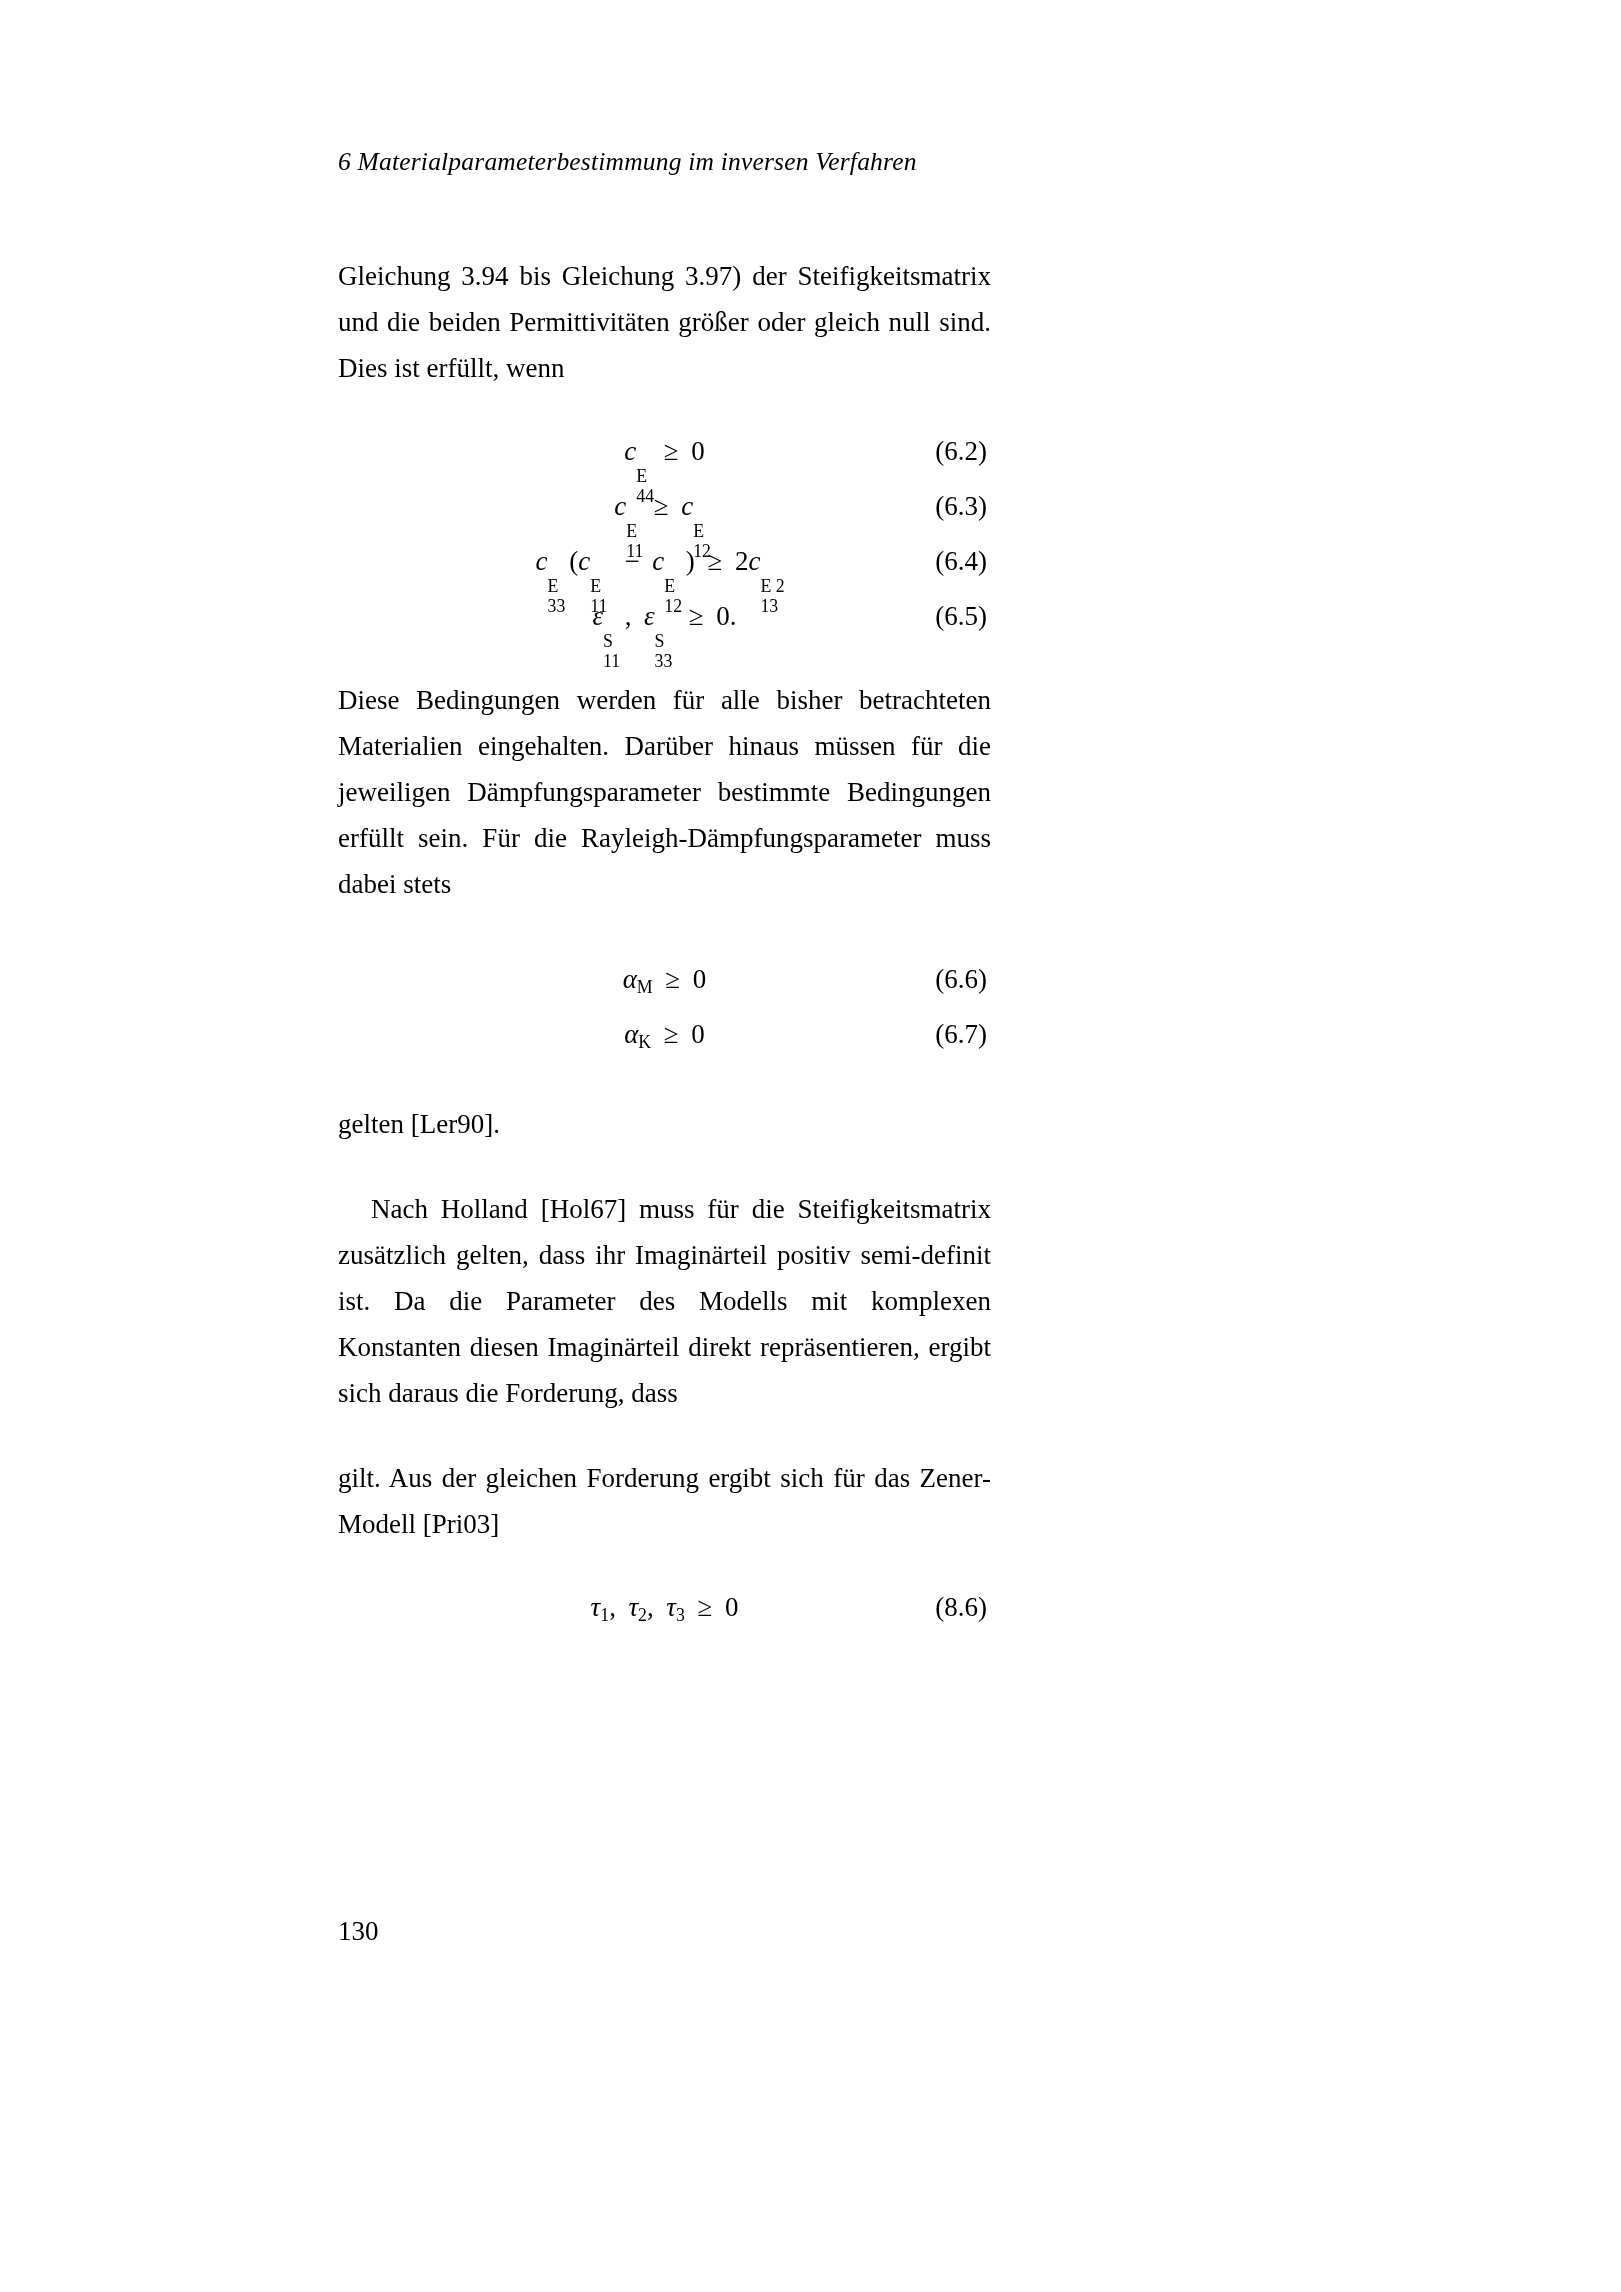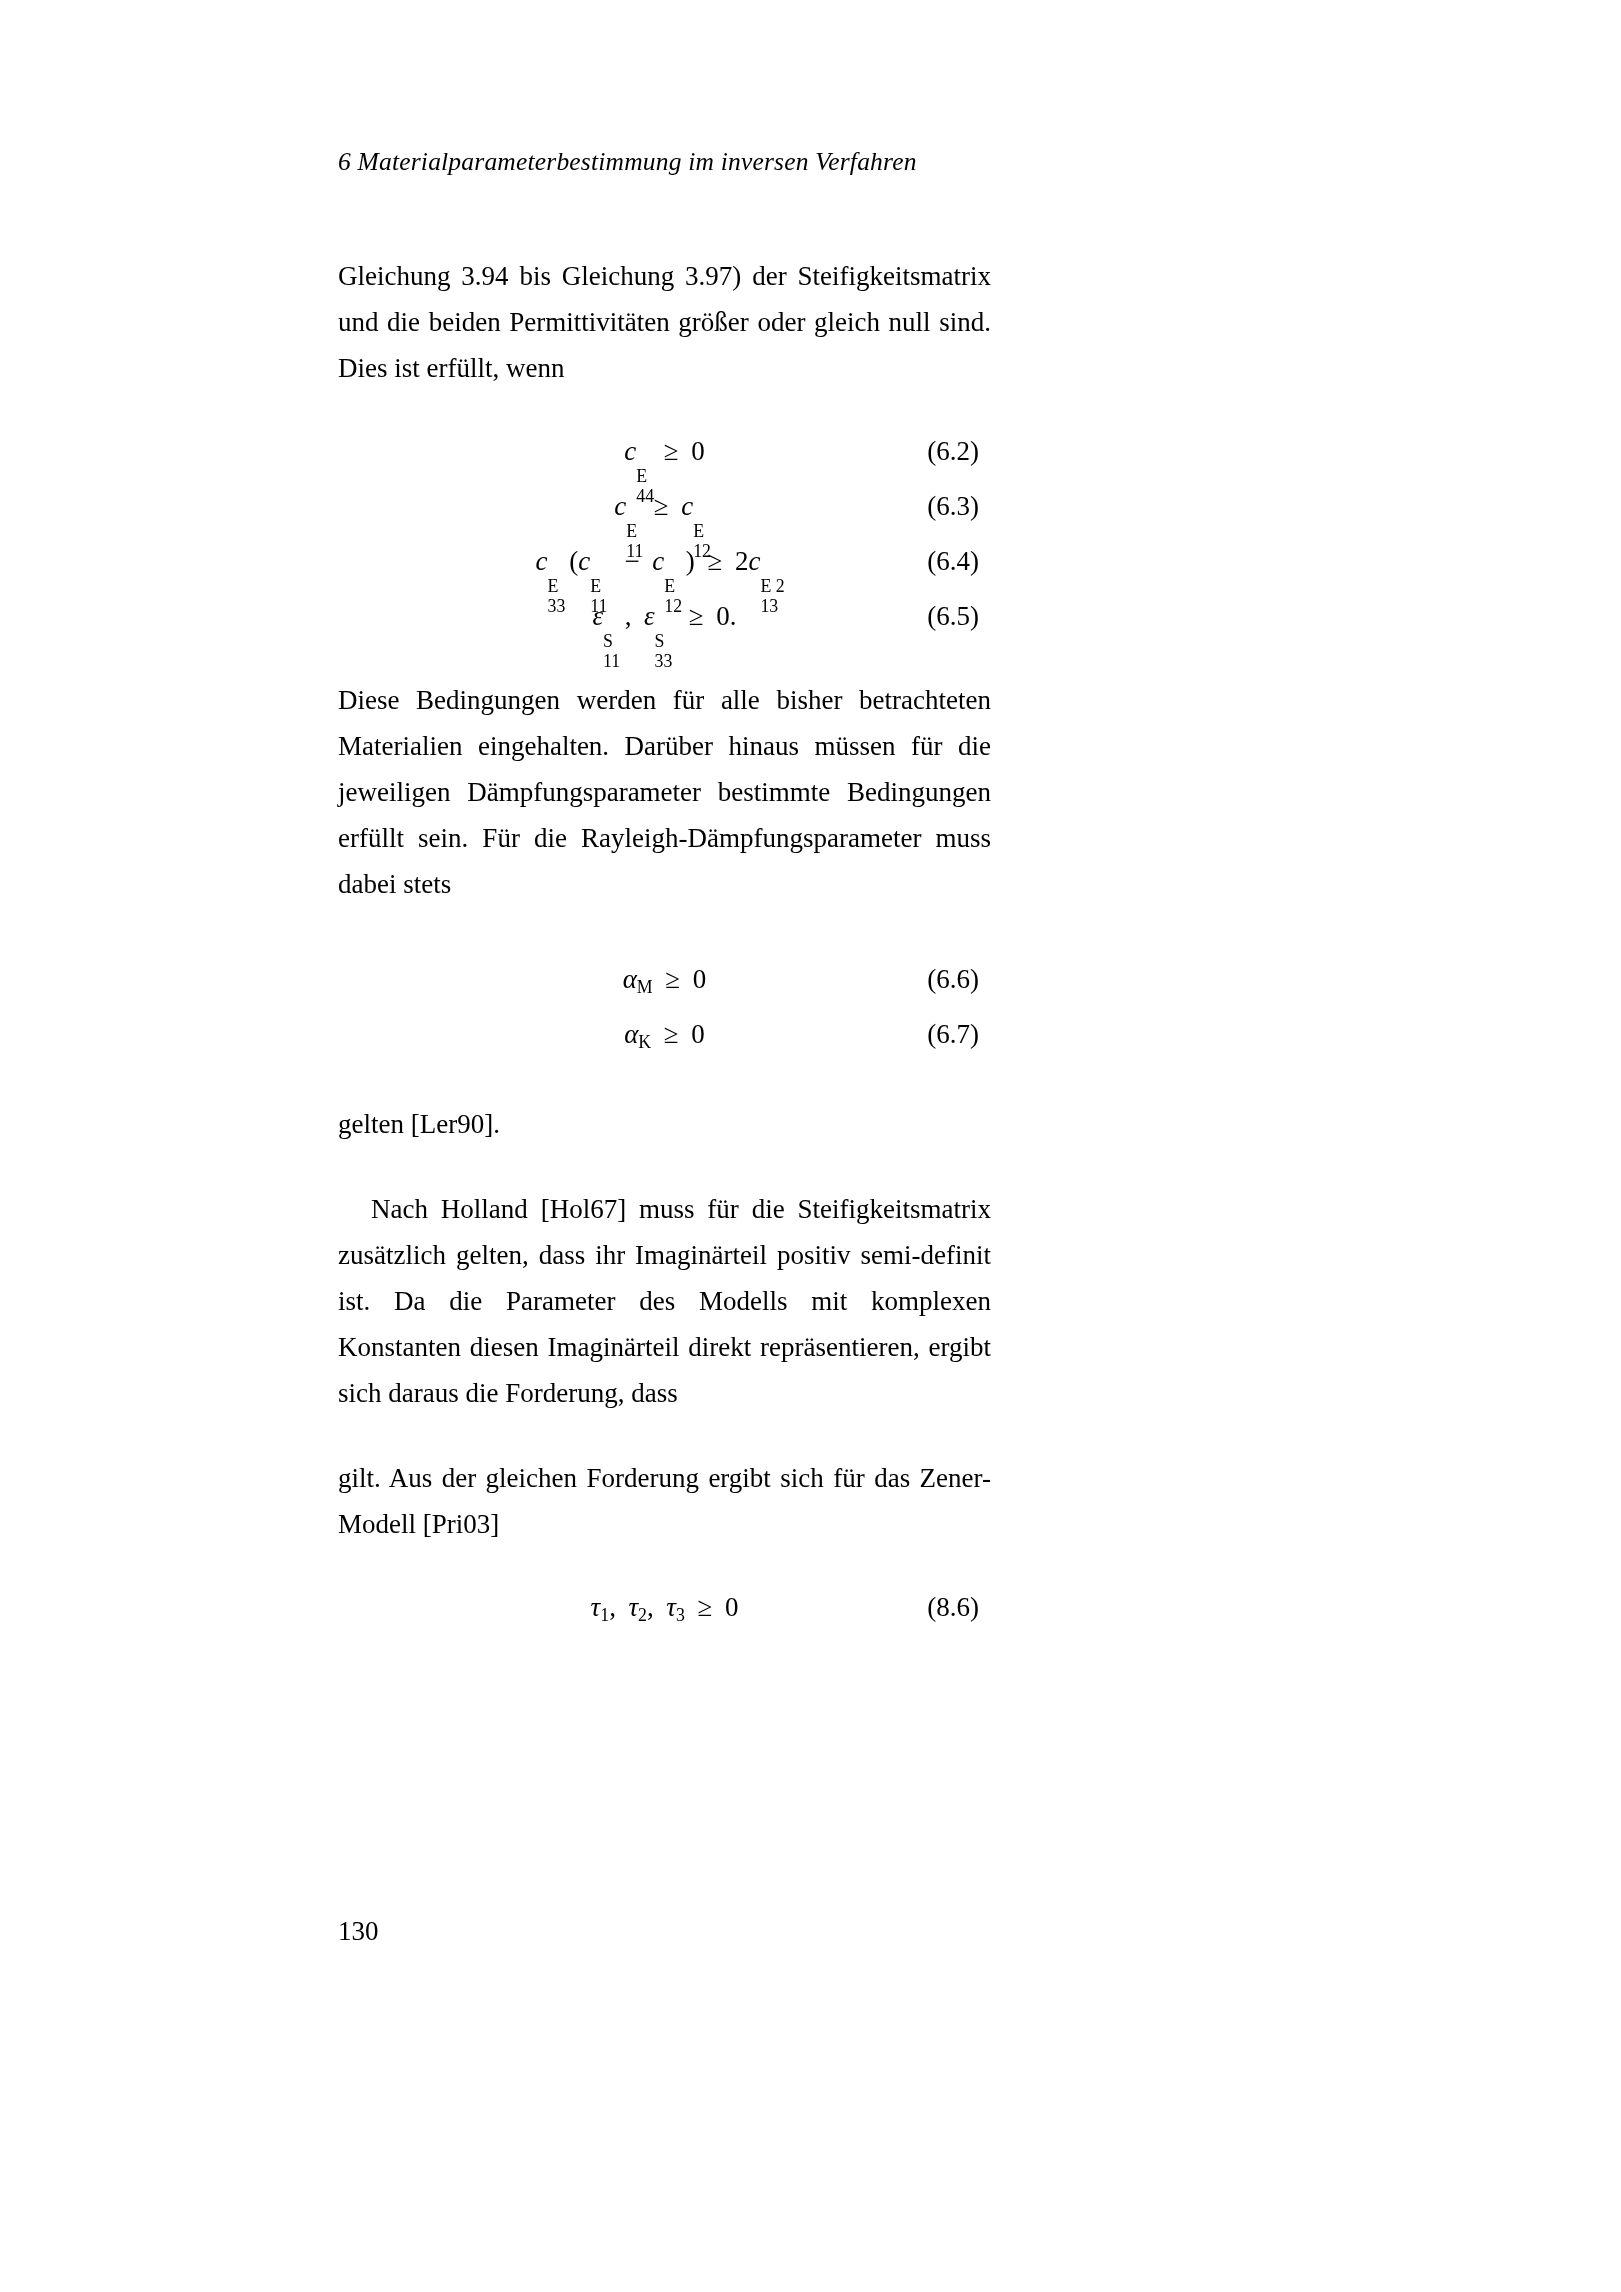--- a/index.html
+++ b/index.html
@@ -55,21 +55,21 @@
   }
   .eqbody {
     position: absolute;
     left: 0;
     right: 0;
     text-align: center;
     white-space: nowrap;
   }
   .eqnum {
     position: absolute;
-    right: 12px;
+    right: 4px;
     white-space: nowrap;
   }
   .math {
     font-family: "Liberation Serif", serif;
   }
   .mi {
     font-style: italic;
   }
   .mup {
     font-style: normal;

